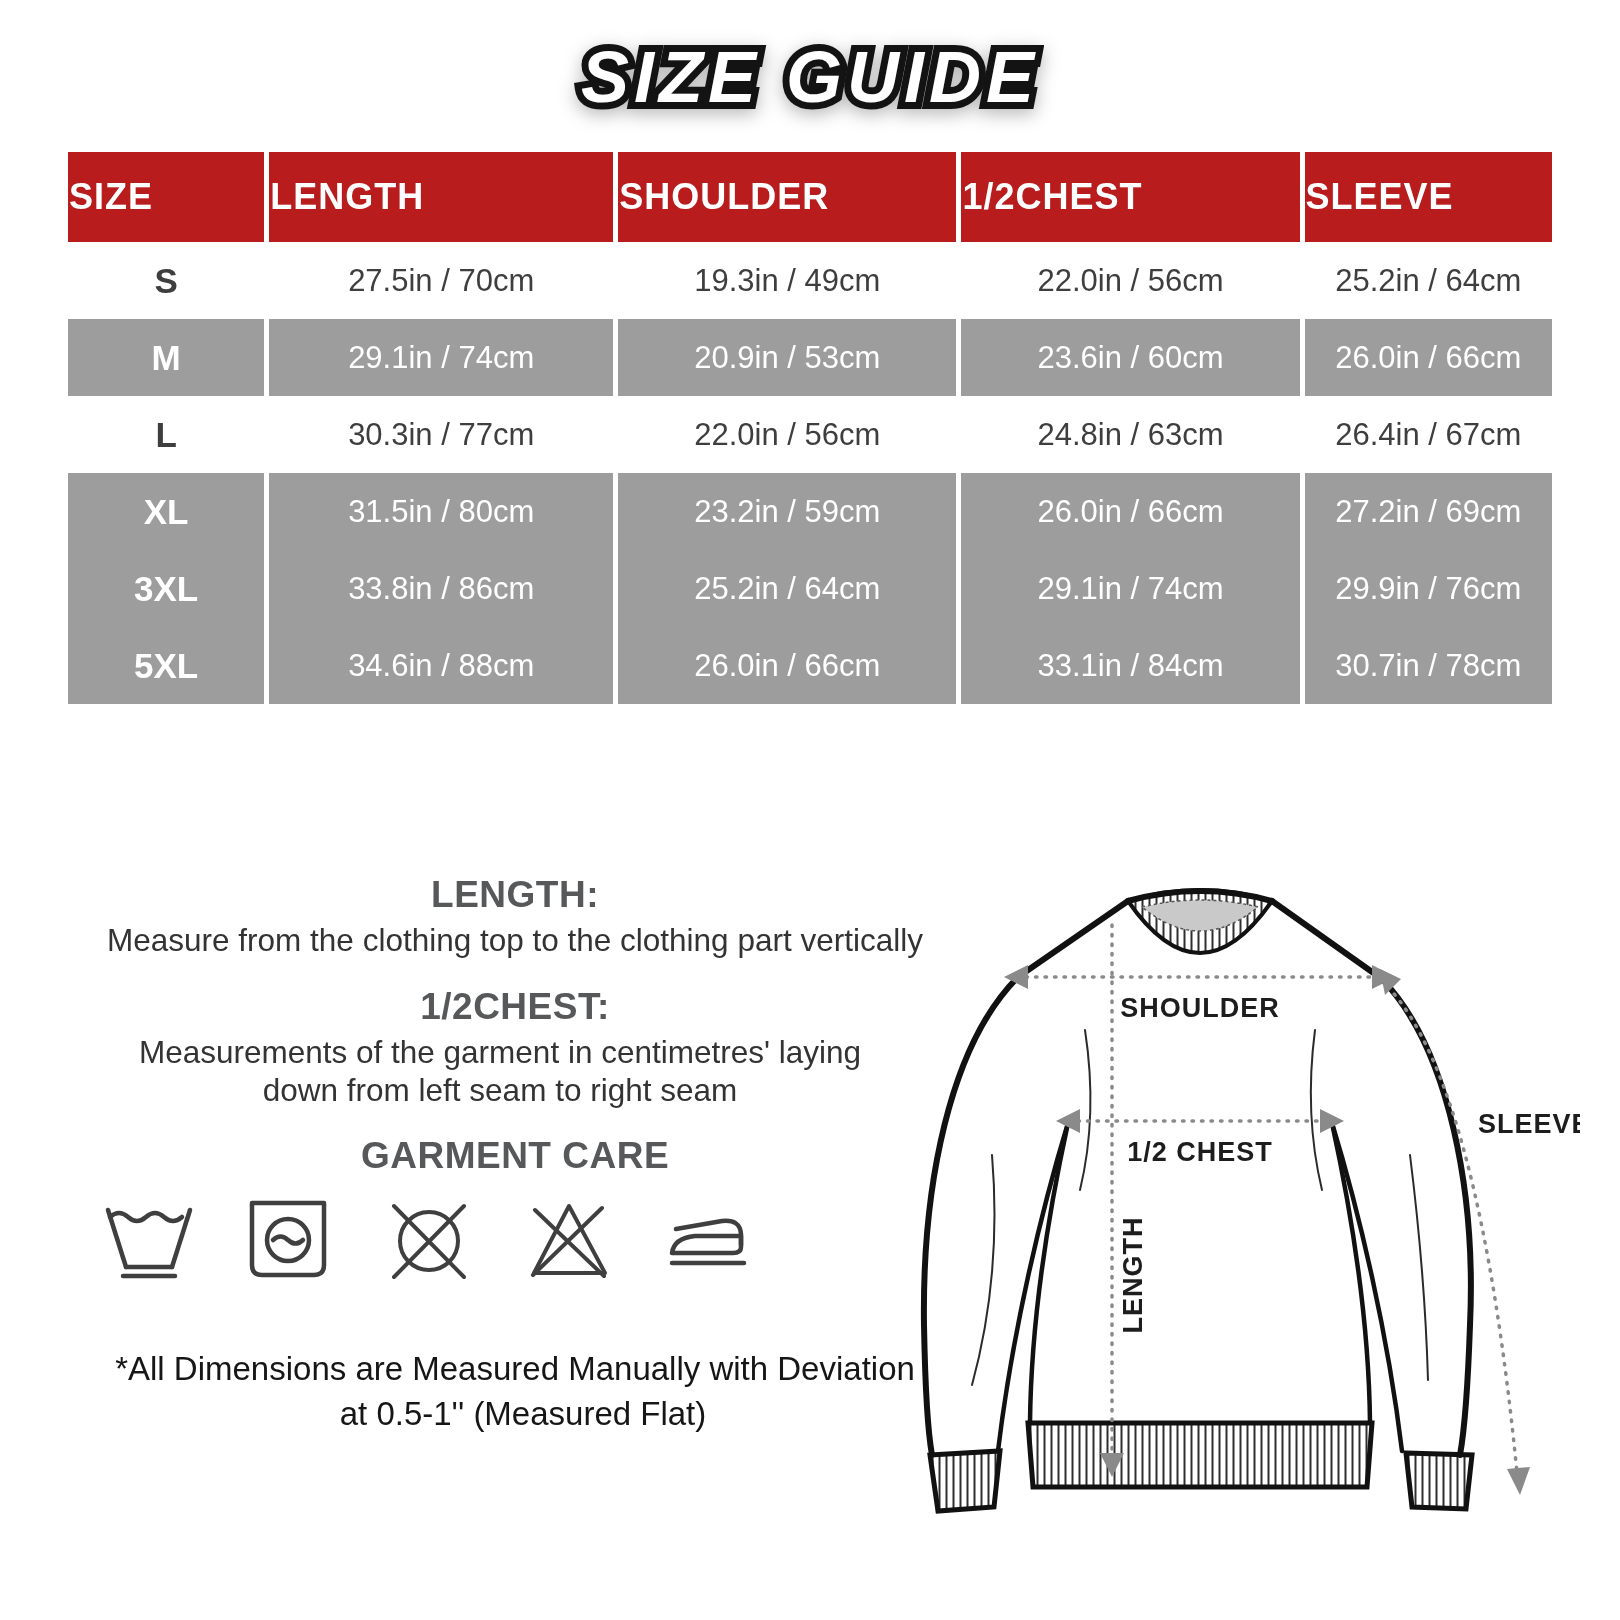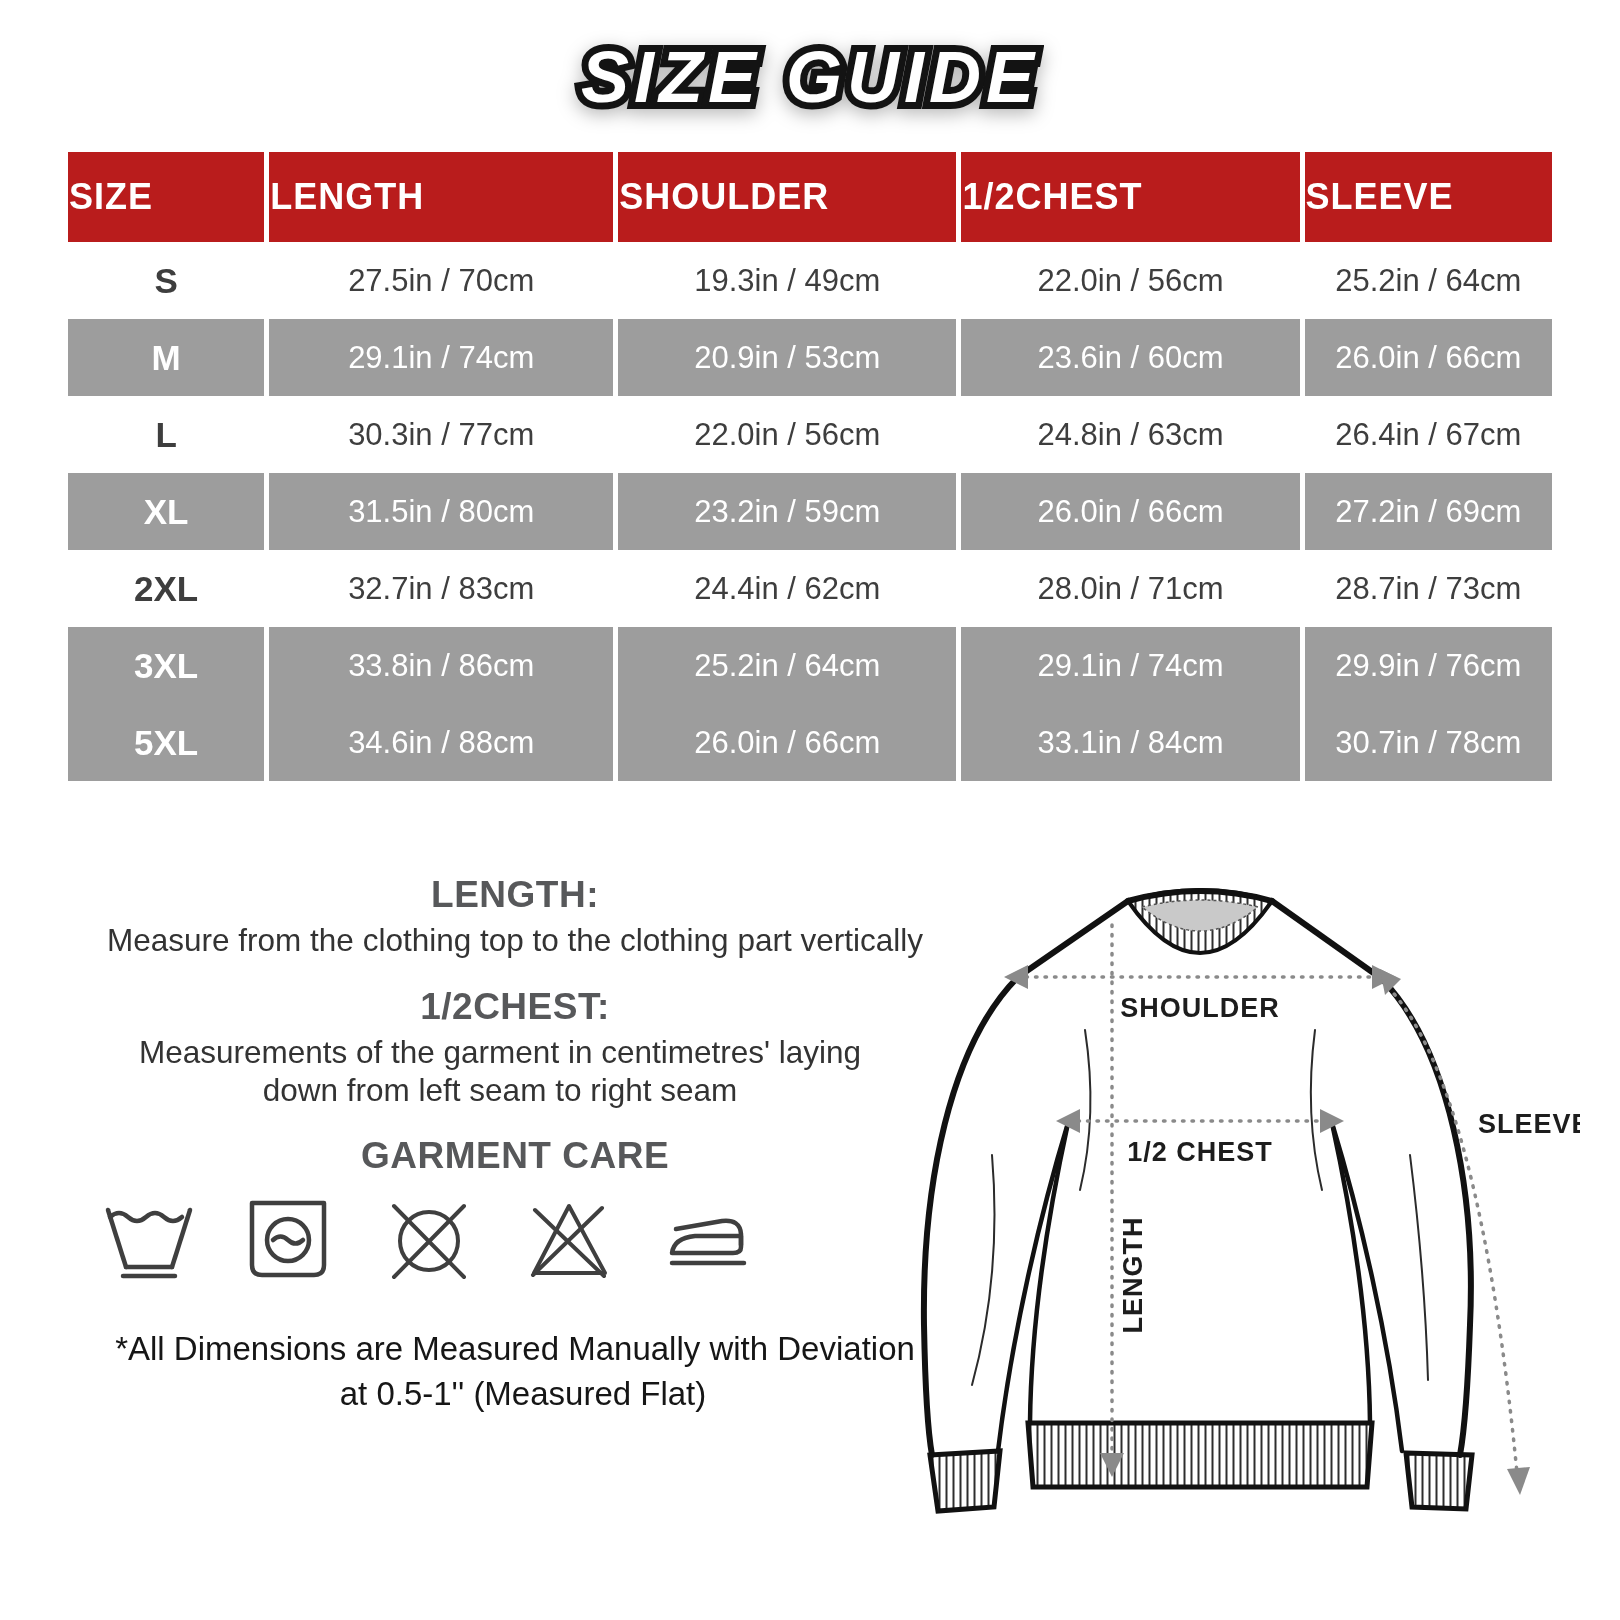--- a/index.html
+++ b/index.html
@@ -26,21 +26,21 @@
   .size-table tr.alt td{background:#9d9d9d;color:#ffffff;}
 
   
   .info{position:absolute;left:100px;top:874px;width:830px;text-align:center;}
   .info h3{font-size:37px;font-weight:bold;color:#57585a;margin:0 0 6px 0;letter-spacing:0.5px;}
   .info .sec{margin-bottom:26px;}
   .info p{font-size:31.5px;color:#333333;margin:0;line-height:1.2;width:800px;}
   .info p.nowrap{white-space:nowrap;width:auto;}
   .care-icons{display:flex;gap:46px;margin:16px 0 0 2px;align-items:flex-end;}
   .care-icons svg{display:block;}
-  .footnote{margin-top:42px;font-size:33px;color:#161616;line-height:1.35;}
+  .footnote{margin-top:62px;font-size:33px;color:#161616;line-height:1.35;}
   .footnote .l2{padding-left:16px;}
 
   
   .diagram{position:absolute;left:880px;top:855px;width:700px;height:710px;}
   .diagram text{font-family:"Liberation Sans",sans-serif;font-weight:bold;font-size:27px;
                 fill:#1d1d1d;letter-spacing:1px;}
   .outline{fill:none;stroke:#111111;stroke-width:6;stroke-linecap:round;stroke-linejoin:round;}
   .seam{fill:none;stroke:#111111;stroke-width:4.5;stroke-linecap:round;}
   .crease{fill:none;stroke:#2b2b2b;stroke-width:2;stroke-linecap:round;}
   .meas{fill:none;stroke:#8a8a8a;stroke-width:3.5;stroke-linecap:round;stroke-dasharray:1.5 8;}
@@ -97,27 +97,20 @@
       <td>24.8in / 63cm</td>
       <td>26.4in / 67cm</td>
     </tr>
         <tr class="alt">
       <td class="c-size">XL</td>
       <td>31.5in / 80cm</td>
       <td>23.2in / 59cm</td>
       <td>26.0in / 66cm</td>
       <td>27.2in / 69cm</td>
     </tr>
-        <tr>
-      <td class="c-size">2XL</td>
-      <td>32.7in / 83cm</td>
-      <td>24.4in / 62cm</td>
-      <td>28.0in / 71cm</td>
-      <td>28.7in / 73cm</td>
-    </tr>
         <tr class="alt">
       <td class="c-size">3XL</td>
       <td>33.8in / 86cm</td>
       <td>25.2in / 64cm</td>
       <td>29.1in / 74cm</td>
       <td>29.9in / 76cm</td>
     </tr>
         <tr class="alt">
       <td class="c-size">5XL</td>
       <td>34.6in / 88cm</td>

